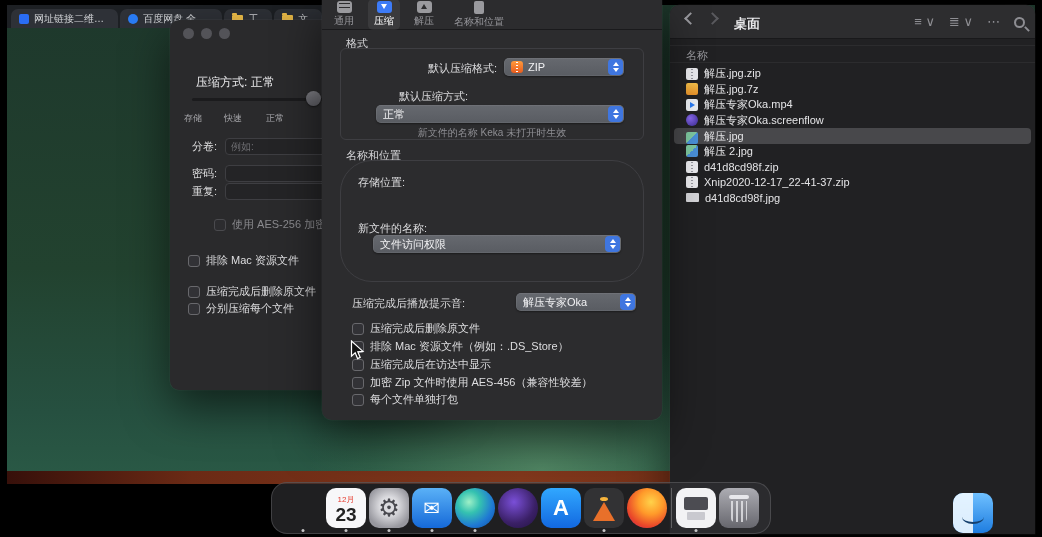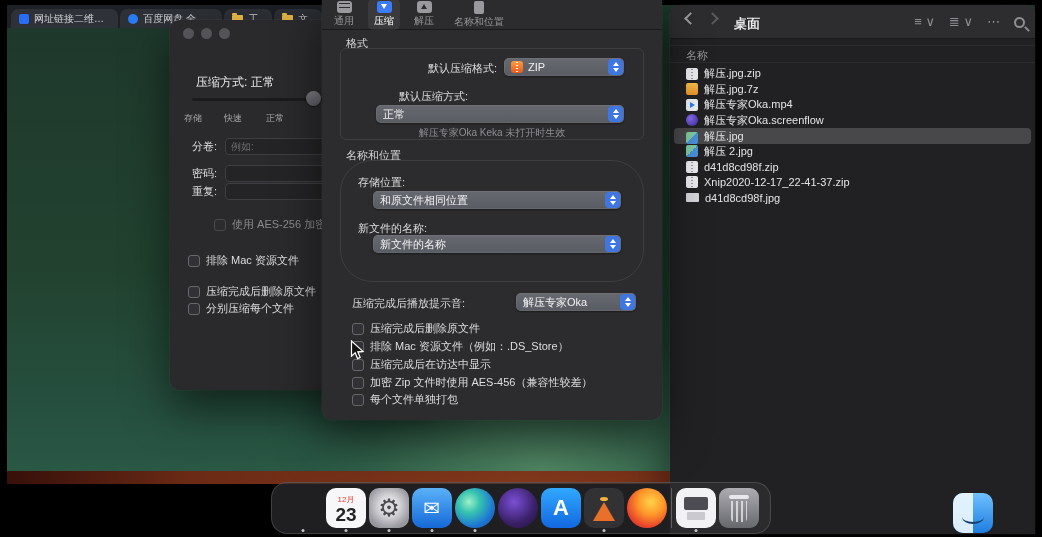--- a/index.html
+++ b/index.html
@@ -286,36 +286,29 @@
           </span>
       </div>
       <div class="pf-label" style="left:58px; top:40px;">默认压缩方式:</div>
       <div class="popup" style="left:35px; top:56px; width:248px;">
         <span>正常</span>
         <span class="cap">
             <i class="u"></i>
             <i class="d"></i>
           </span>
       </div>
-      <div class="pf-note" style="top:77px;">解压专家Oka Keka 未打开时生效</div>
+      <div class="pf-note" style="top:77px;">新文件的名称 Keka 未打开时生效</div>
     </div>
 
     <div class="sec-title" style="left:24px; top:148px;">名称和位置</div>
     <div class="sec-box" style="left:18px; top:160px; width:304px; height:122px;border-radius:32px;">
       <div class="pf-label" style="left:17px; top:14px;">存储位置:</div>
-      <div class="popup" style="left:32px; top:30px; width:248px;">
-        <span>和原文件相同位置</span>
-        <span class="cap">
-            <i class="u"></i>
-            <i class="d"></i>
-          </span>
-      </div>
       <div class="pf-label" style="left:17px; top:60px;">新文件的名称:</div>
       <div class="popup" style="left:32px; top:74px; width:248px;">
-        <span>新文件的名称</span>
+        <span>文件访问权限</span>
         <span class="cap">
             <i class="u"></i>
             <i class="d"></i>
           </span>
       </div>
     </div>
 
     <div class="pf-label" style="left:30px; top:296px;">压缩完成后播放提示音:</div>
     <div class="popup" style="left:194px; top:293px; width:120px;">
       <span>解压专家Oka</span>

